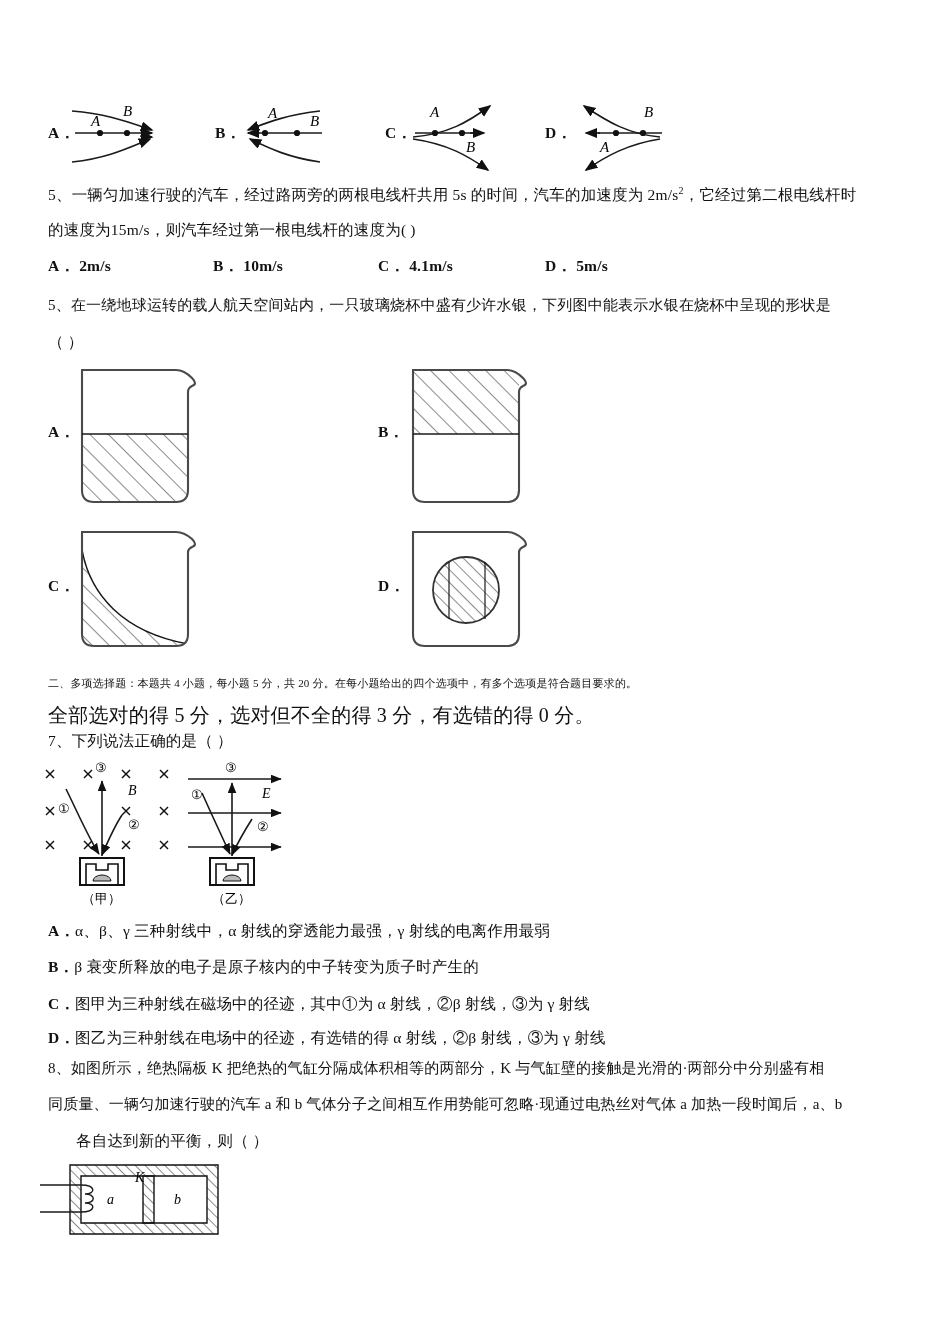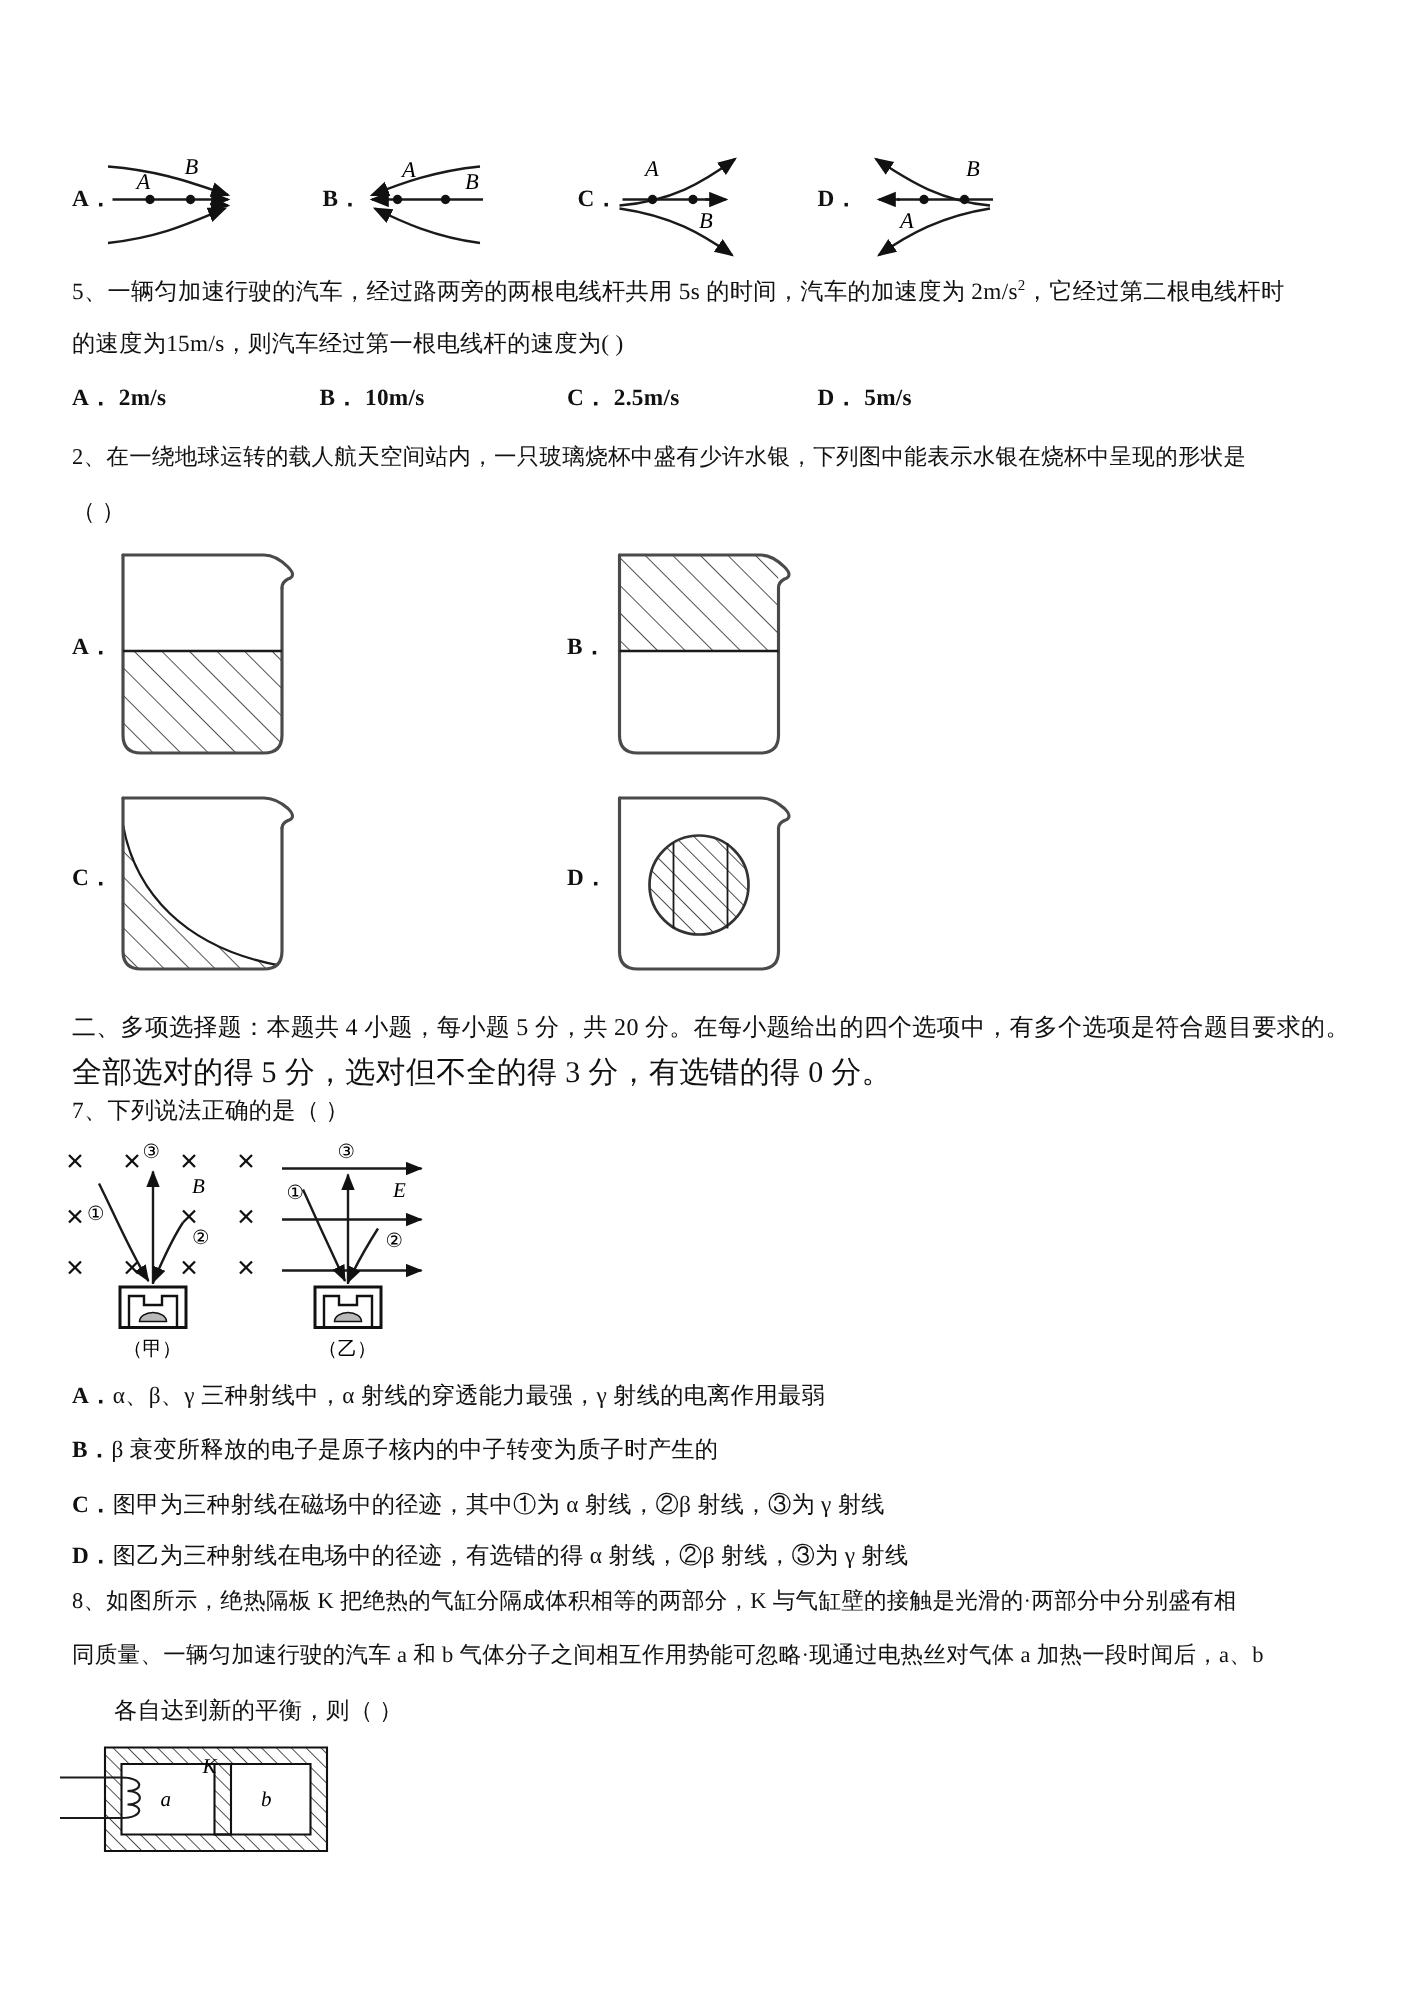--- a/index.html
+++ b/index.html
@@ -87,24 +87,24 @@
   <div class="txt opt-label" style="left:385px;top:125px;">C．</div>
   <div class="txt opt-label" style="left:545px;top:125px;">D．</div>
 
   <div class="txt" style="left:48px;top:186px;">
     <span>5、一辆匀加速行驶的汽车，经过路两旁的两根电线杆共用 5s 的时间，汽车的加速度为 2m/s</span><span class="sub">2</span><span>，它经过第二根电线杆时</span>
   </div>
   <div class="txt" style="left:48px;top:222px;">的速度为15m/s，则汽车经过第一根电线杆的速度为(      )</div>
 
   <div class="txt bold" style="left:48px;top:258px;"><span>A．</span>&nbsp;<span>2m/s</span></div>
   <div class="txt bold" style="left:213px;top:258px;"><span>B．</span>&nbsp;<span>10m/s</span></div>
-  <div class="txt bold" style="left:378px;top:258px;"><span>C．</span>&nbsp;<span>2.5m/s</span></div>
+  <div class="txt bold" style="left:378px;top:258px;"><span>C．</span>&nbsp;<span>4.1m/s</span></div>
   <div class="txt bold" style="left:545px;top:258px;"><span>D．</span>&nbsp;<span>5m/s</span></div>
 
-  <div class="txt" style="left:48px;top:298px;font-size:15px;">2、在一绕地球运转的载人航天空间站内，一只玻璃烧杯中盛有少许水银，下列图中能表示水银在烧杯中呈现的形状是</div>
+  <div class="txt" style="left:48px;top:298px;font-size:15px;">5、在一绕地球运转的载人航天空间站内，一只玻璃烧杯中盛有少许水银，下列图中能表示水银在烧杯中呈现的形状是</div>
   <div class="txt" style="left:48px;top:334px;">（      ）</div>
 
   <div class="txt opt-label" style="left:48px;top:424px;">A．</div>
   <div class="fig" style="left:72px;top:362px;">
     <svg width="130" height="148" viewBox="0 0 130 148">
       <defs>
         <clipPath id="clipA">
             <path d="M10,8 L10,128 Q10,140 22,140 L104,140 Q116,140 116,128 L116,22 L116,8 Z"></path>
           </clipPath>
         <pattern id="hatchA" width="13" height="13" patternUnits="userSpaceOnUse" patternTransform="rotate(-45)">
@@ -169,21 +169,21 @@
         </pattern>
       </defs>
       <path class="glass" d="M10,8 L10,110 Q10,122 22,122 L104,122 Q116,122 116,110 L116,28"></path>
       <path class="glass" d="M10,8 L104,8 Q112,8 120,15 Q126,21 120,23 Q116,25 116,28"></path>
       <circle cx="63" cy="66" r="33" fill="url(#hatchD)" stroke="#333" stroke-width="1.8"></circle>
       <line class="ln" style="stroke-width:1.2" x1="46" y1="38" x2="46" y2="95"></line>
       <line class="ln" style="stroke-width:1.2" x1="82" y1="38" x2="82" y2="95"></line>
     </svg>
   </div>
 
-  <div class="txt" style="left:48px;top:678px;font-size:16px;">二、多项选择题：本题共 4 小题，每小题 5 分，共 20 分。在每小题给出的四个选项中，有多个选项是符合题目要求的。</div>
+  <div class="txt" style="left:48px;top:678px;font-size:11px;">二、多项选择题：本题共 4 小题，每小题 5 分，共 20 分。在每小题给出的四个选项中，有多个选项是符合题目要求的。</div>
   <div class="txt" style="left:48px;top:705px;font-size:20px;">全部选对的得 5 分，选对但不全的得 3 分，有选错的得 0 分。</div>
 
   <div class="txt" style="left:48px;top:733px;">7、下列说法正确的是（      ）</div>
 
   <div class="fig" style="left:36px;top:757px;">
     <svg width="300" height="150" viewBox="0 0 300 150">
       <defs>
         <marker id="ar2" markerWidth="8" markerHeight="8" refX="6.5" refY="2.8" orient="auto">
           <path d="M0,0 L7,2.8 L0,5.6 z" fill="#111"></path>
         </marker>

